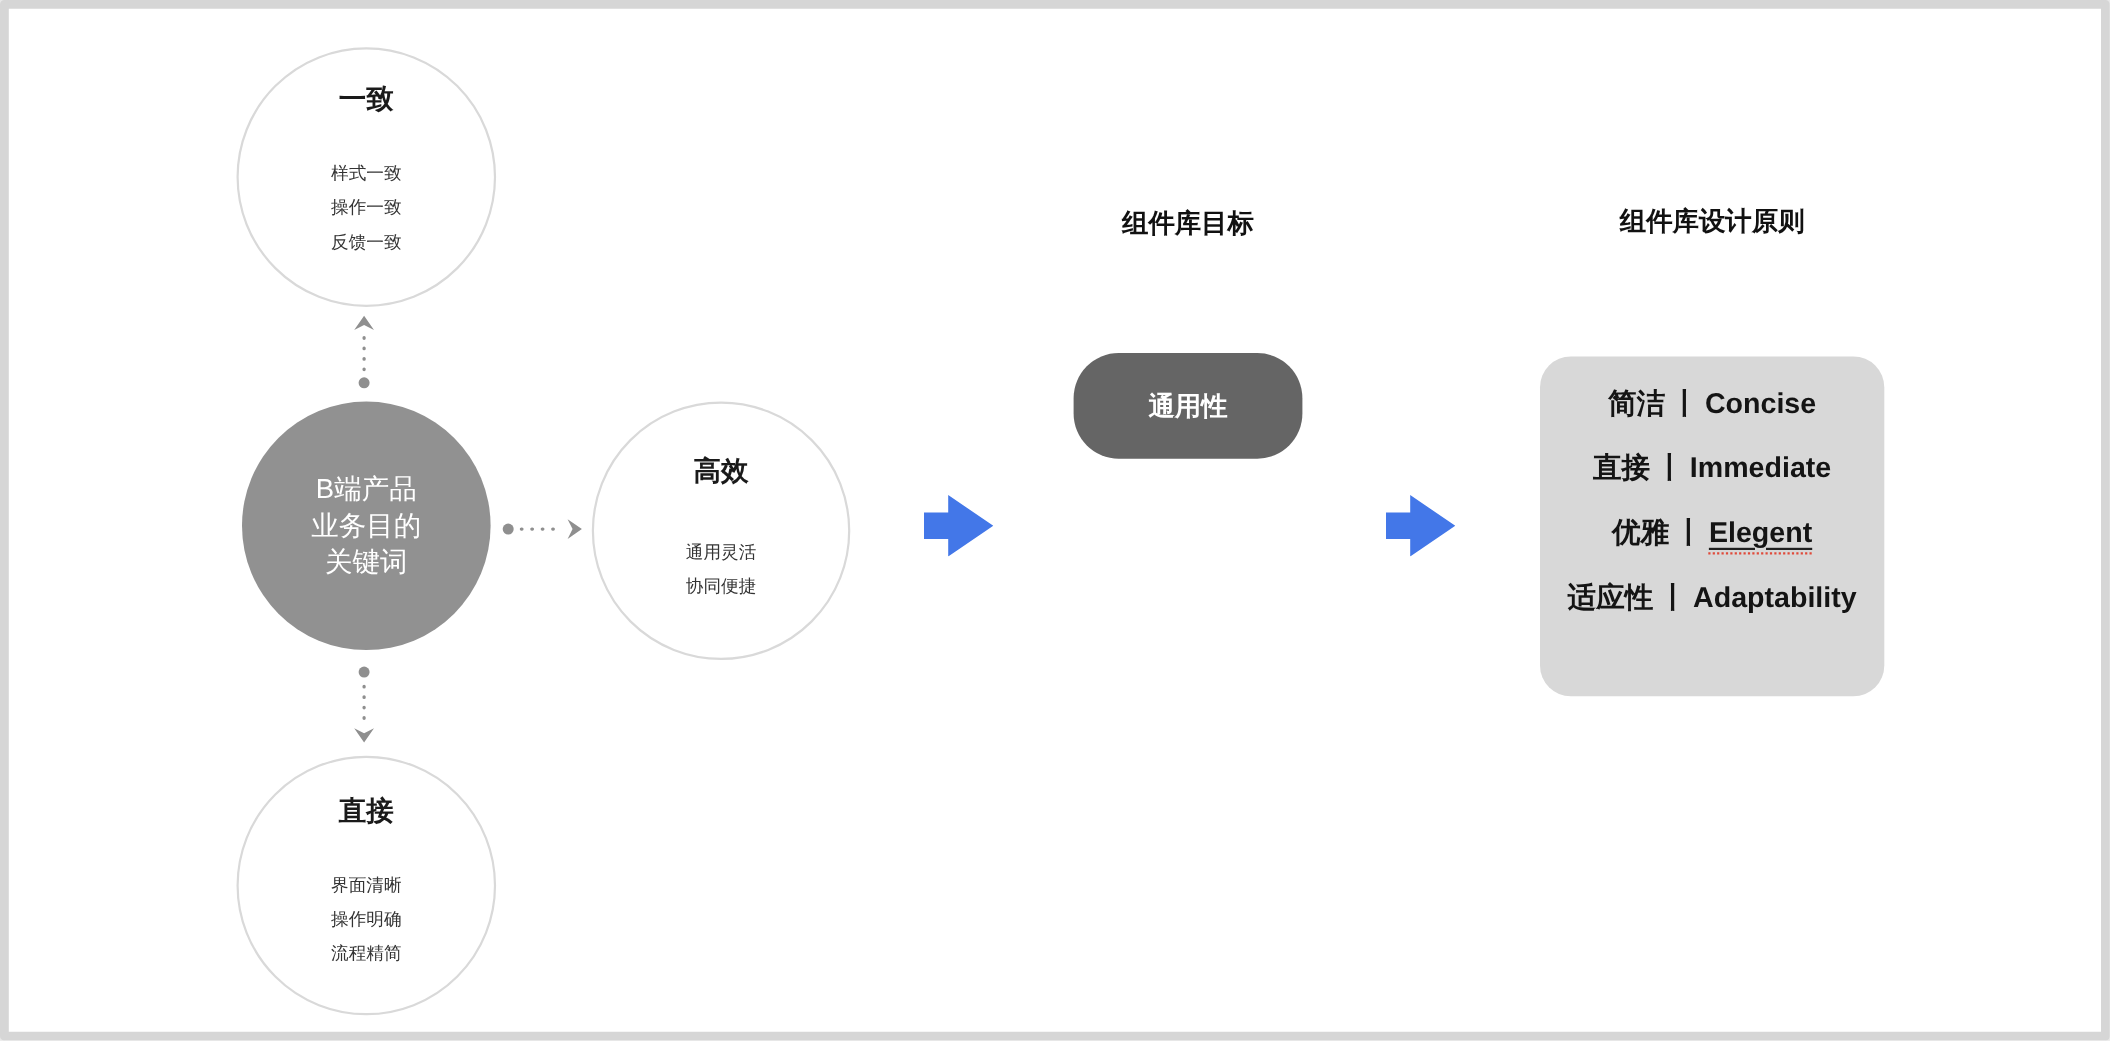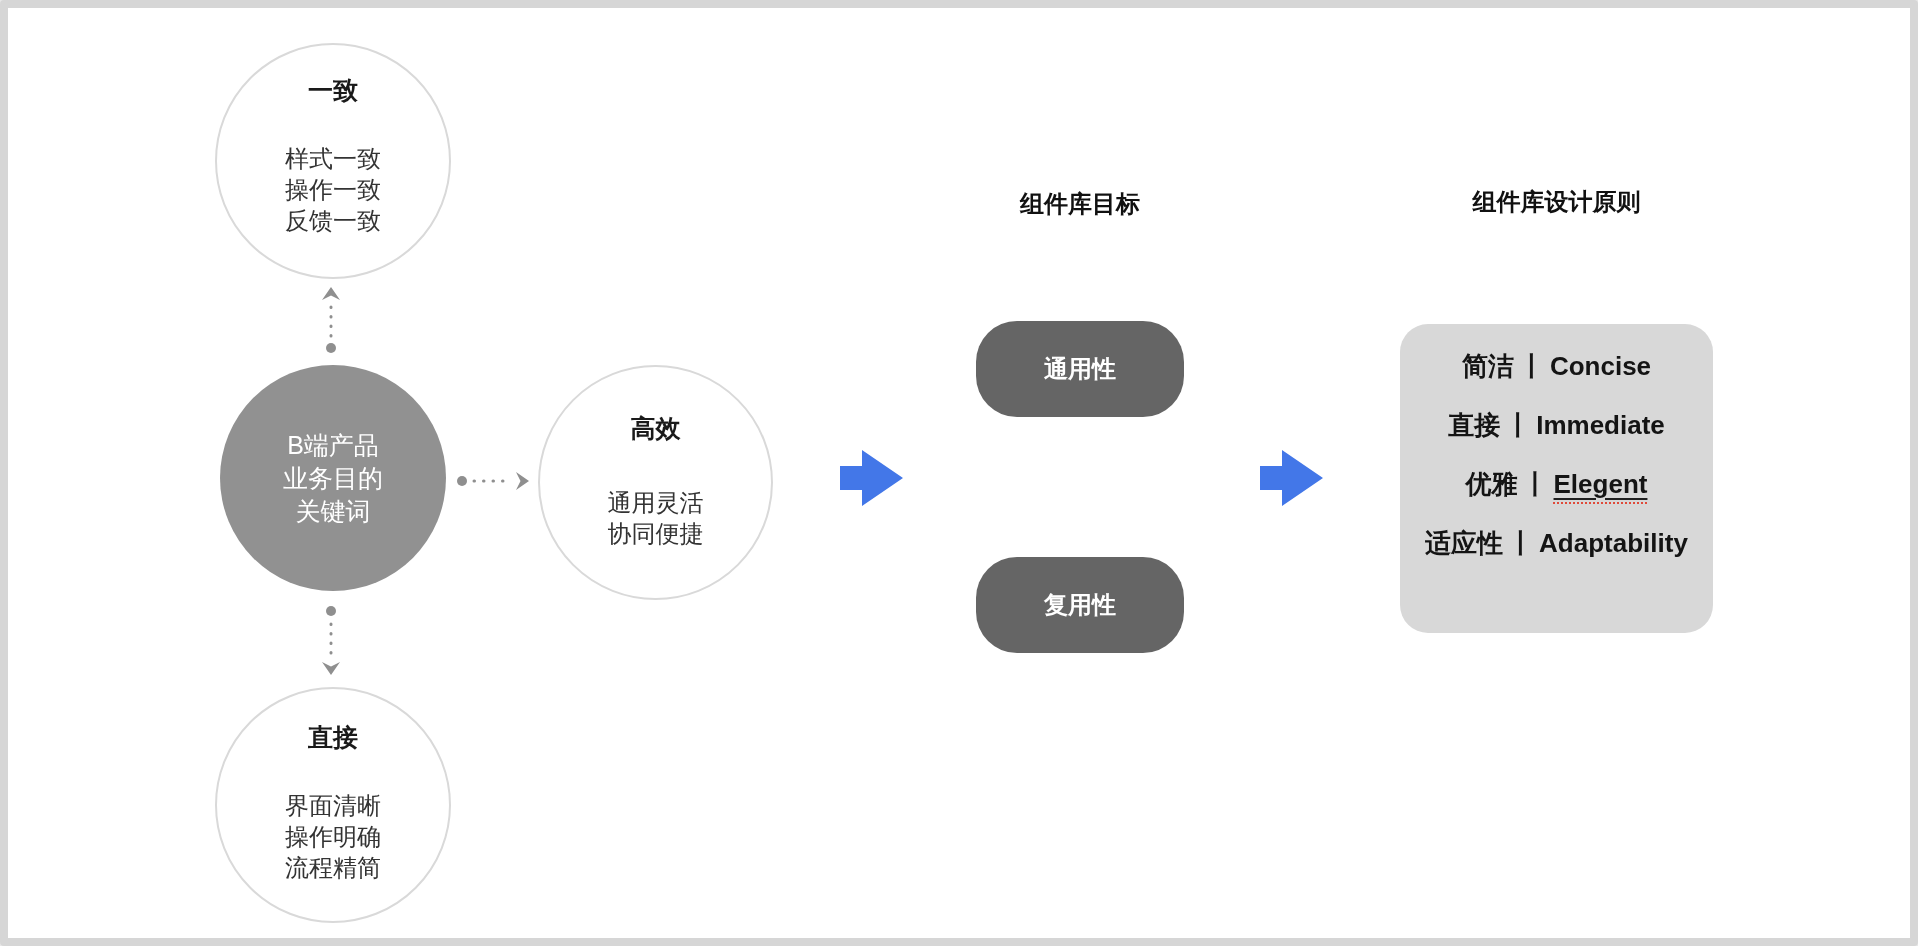--- a/index.html
+++ b/index.html
@@ -19,21 +19,21 @@
   
   .kcircle{
     box-sizing:border-box;
     border:2px solid #d9d9d9;
     border-radius:50%;
     background:#fff;
     display:flex;flex-direction:column;align-items:center;
     text-align:left;
   }
   .kcircle .ktitle{font-size:25px;font-weight:bold;line-height:34px;color:#1a1a1a;}
-  .kcircle .kbody{font-size:24px;line-height:31px;color:#333;}
+  .kcircle .kbody{font-size:16px;line-height:31px;color:#333;}
   .kcircle.c-top{left:207px;top:35px;width:236px;height:236px;}
   .kcircle.c-top .ktitle{margin-top:28px;}
   .kcircle.c-top .kbody{margin-top:36px;}
   .kcircle.c-right{left:530px;top:357px;width:235px;height:235px;}
   .kcircle.c-right .ktitle{margin-top:44px;}
   .kcircle.c-right .kbody{margin-top:42px;}
   .kcircle.c-bottom{left:207px;top:679px;width:236px;height:236px;}
   .kcircle.c-bottom .ktitle{margin-top:31px;}
   .kcircle.c-bottom .kbody{margin-top:36px;}
 
@@ -144,23 +144,20 @@
   </div>
 
   <svg class="abs conn" style="left:832px;top:442px;" width="63" height="56" viewBox="0 0 63 56">
     <polygon points="0,16 22,16 22,0 63,28 22,56 22,40 0,40" fill="#4377e8"></polygon>
   </svg>
 
   <div class="abs col-heading h-goals">组件库目标</div>
   <div class="abs pill p1">
     <span>通用性</span>
   </div>
-  <div class="abs pill p3">
-    <span>复用性</span>
-  </div>
 
   <svg class="abs conn" style="left:1252px;top:442px;" width="63" height="56" viewBox="0 0 63 56">
     <polygon points="0,16 22,16 22,0 63,28 22,56 22,40 0,40" fill="#4377e8"></polygon>
   </svg>
 
   <div class="abs col-heading h-principles">组件库设计原则</div>
   <div class="abs panel">
     <div class="p-row">
       <span>简洁</span>
         <span class="p-sep">丨</span>

